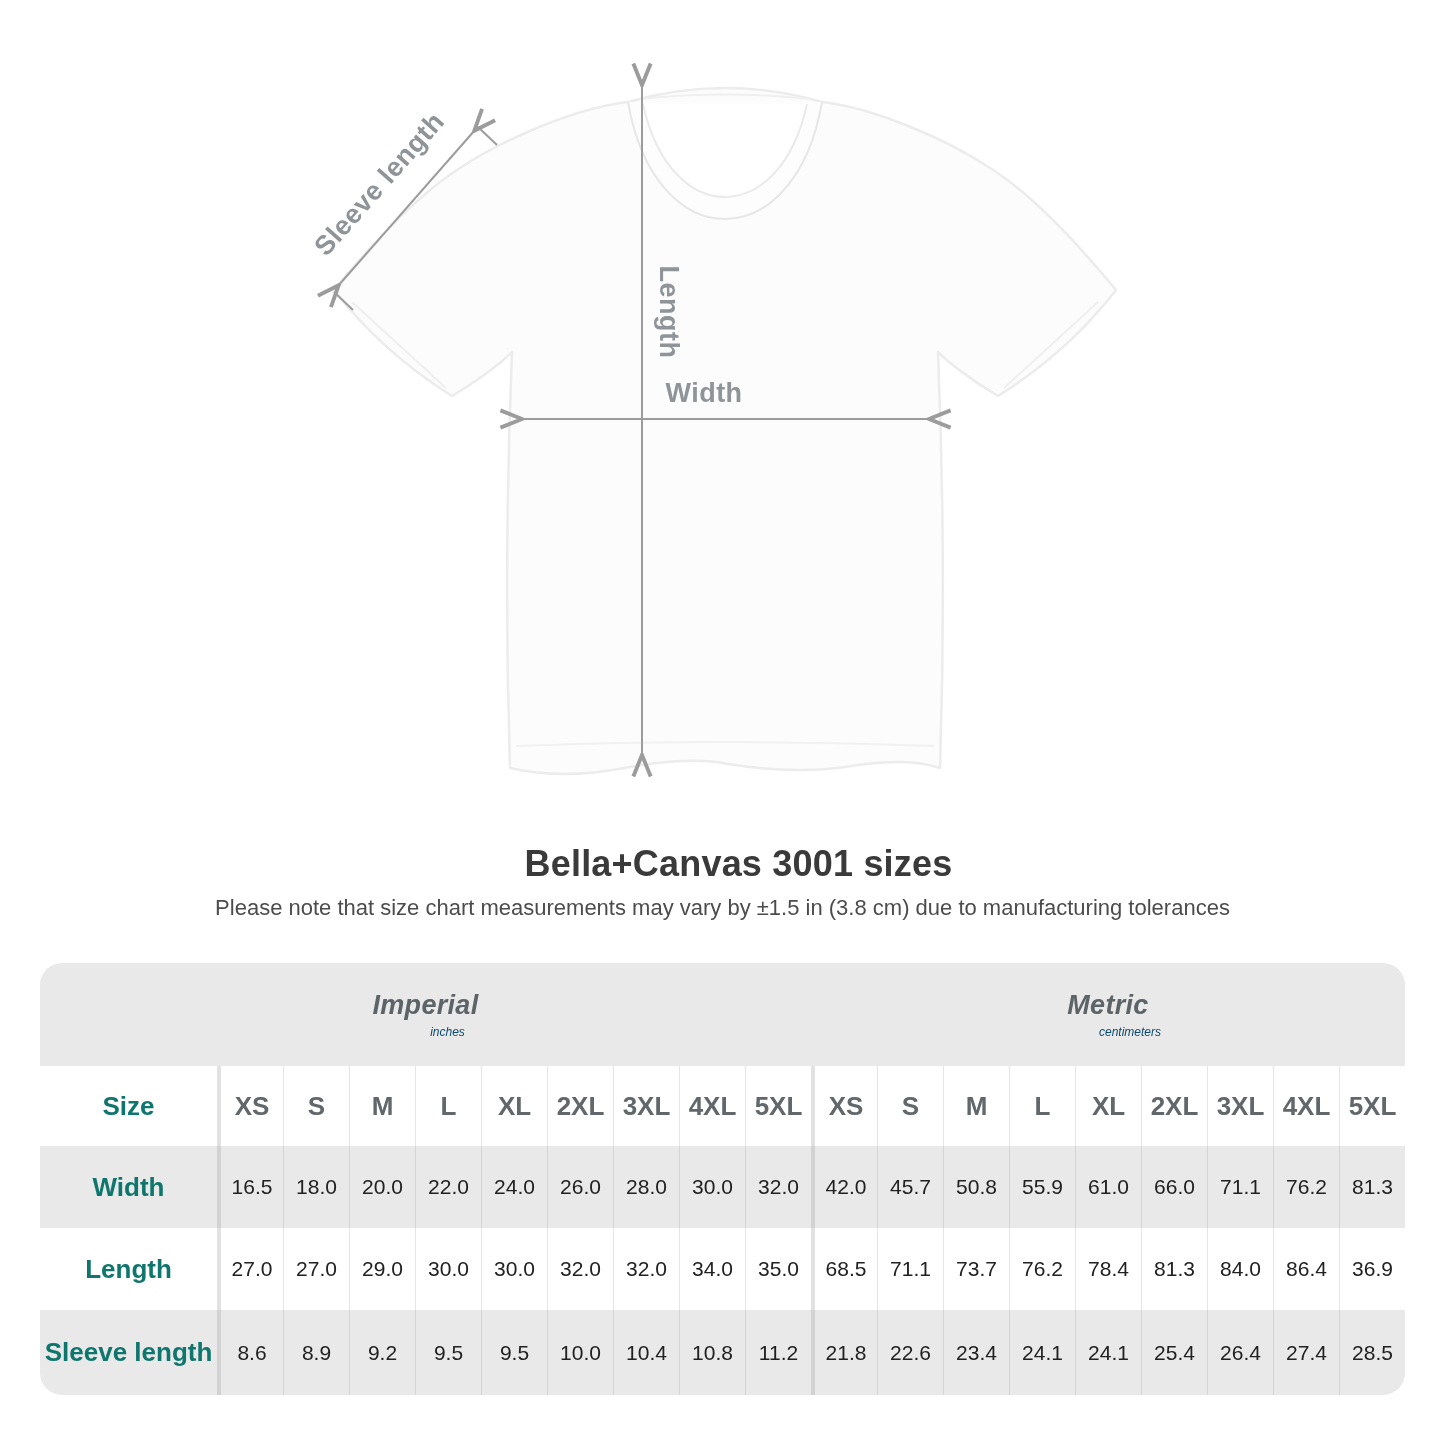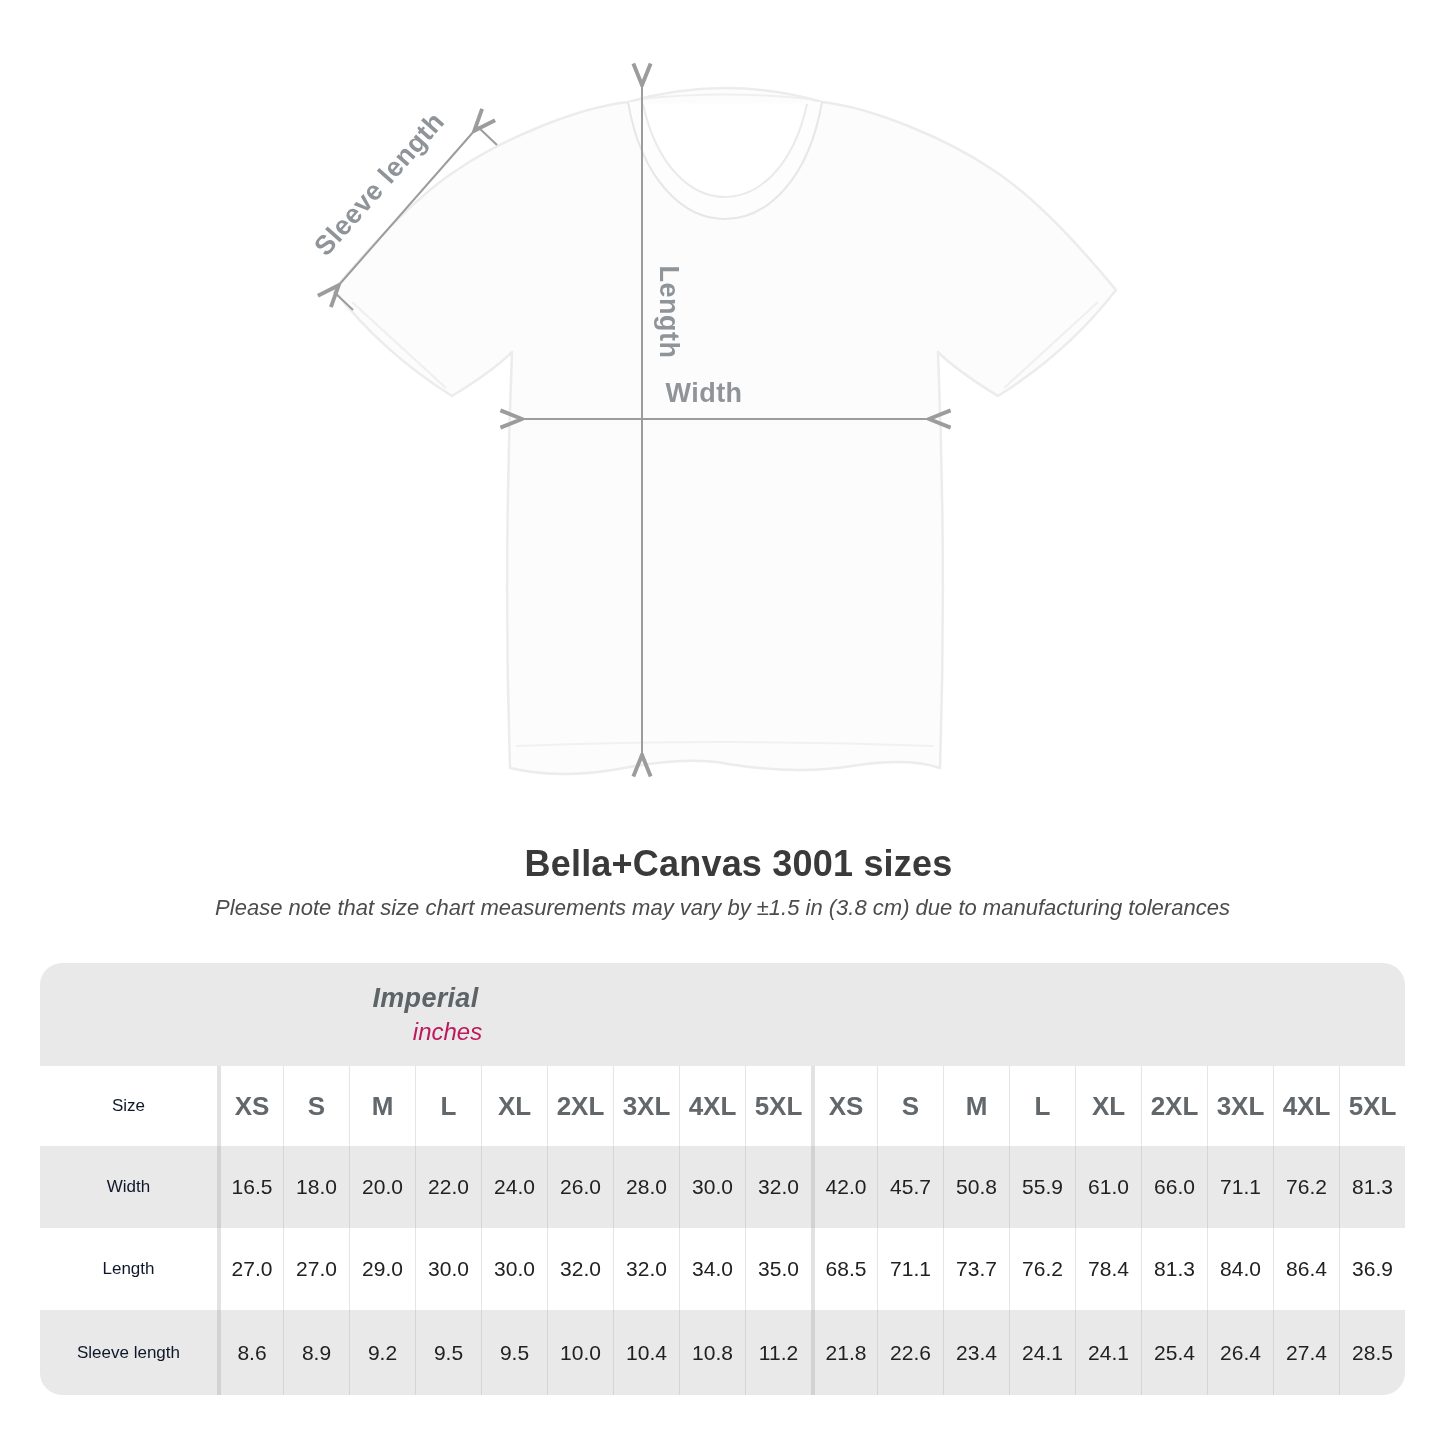--- a/index.html
+++ b/index.html
@@ -10,39 +10,39 @@
 
   
   #diagram{position:absolute;left:0;top:0;width:1445px;height:830px;}
   .dim-label{font-family:"Liberation Sans","DejaVu Sans",sans-serif;
              font-weight:bold;font-size:27px;fill:#8f9499;letter-spacing:.5px;}
 
   
   .title{position:absolute;left:16px;top:843px;width:1445px;text-align:center;
          font-size:36px;font-weight:bold;color:#3a3a3a;letter-spacing:.2px;}
   .subtitle{position:absolute;left:0;top:895px;width:1445px;text-align:center;
-            font-size:22px;font-style:italic;color:#4c4c4c;}
+            font-size:22px;color:#4c4c4c;}
 
   
   #size-table{position:absolute;left:40px;top:963px;width:1365px;height:432px;
               border-radius:22px;overflow:hidden;background:#fff;}
   #unit-band{display:flex;height:103px;background:#e9e9e9;}
   .unit-group{display:flex;flex-direction:column;align-items:center;justify-content:center;gap:4px;}
   .unit-group.imperial{width:771px;}
   .unit-group.metric{width:594px;}
   .unit-name{font-size:27px;font-weight:bold;font-style:italic;color:#5d6468;letter-spacing:.3px;}
-  .unit-sub{font-size:24px;font-style:italic;color:#be185d;margin-left:44px;}
+  .unit-sub{font-size:12px;font-style:italic;color:#0c4a6e;margin-left:44px;}
 
   #grid{display:grid;grid-template-columns:177px repeat(18,1fr);
         grid-template-rows:80px 82px 82px 85px;width:1365px;}
   .cell{display:flex;align-items:center;justify-content:center;
         font-size:21px;color:#212121;background:#fff;}
   .cell.shaded{background:#e9e9e9;}
   .c-head{font-weight:bold;color:#61676b;font-size:26px;}
-  .c-label{font-weight:normal;color:#0f172a;font-size:17px;}
+  .c-label{font-weight:bold;color:#0f766e;font-size:26px;}
   .c-val,.c-head{border-left:1px solid rgba(160,160,160,.28);}
   .g-start{border-left:4px solid rgba(160,160,160,.30);}
 </style>
 </head>
 <body>
 
 <div id="canvas">
 
   <svg id="diagram" viewBox="0 0 1445 830" xmlns="http://www.w3.org/2000/svg">
     <defs>
@@ -98,20 +98,24 @@
   </svg>
 
   <div class="title">Bella+Canvas 3001 sizes</div>
   <div class="subtitle">Please note that size chart measurements may vary by ±1.5 in (3.8 cm) due to manufacturing tolerances</div>
 
   <div id="size-table">
     <div id="unit-band">
       <div class="unit-group imperial">
         <div class="unit-name">Imperial</div>
         <div class="unit-sub">inches</div>
+      </div>
+      <div class="unit-group metric">
+        <div class="unit-name">Metric</div>
+        <div class="unit-sub">centimeters</div>
       </div>
     </div>
     <div id="grid">
         <div class="cell c-label">Size</div>
         <div class="cell c-head g-start">XS</div>
         <div class="cell c-head">S</div>
         <div class="cell c-head">M</div>
         <div class="cell c-head">L</div>
         <div class="cell c-head">XL</div>
         <div class="cell c-head">2XL</div>

